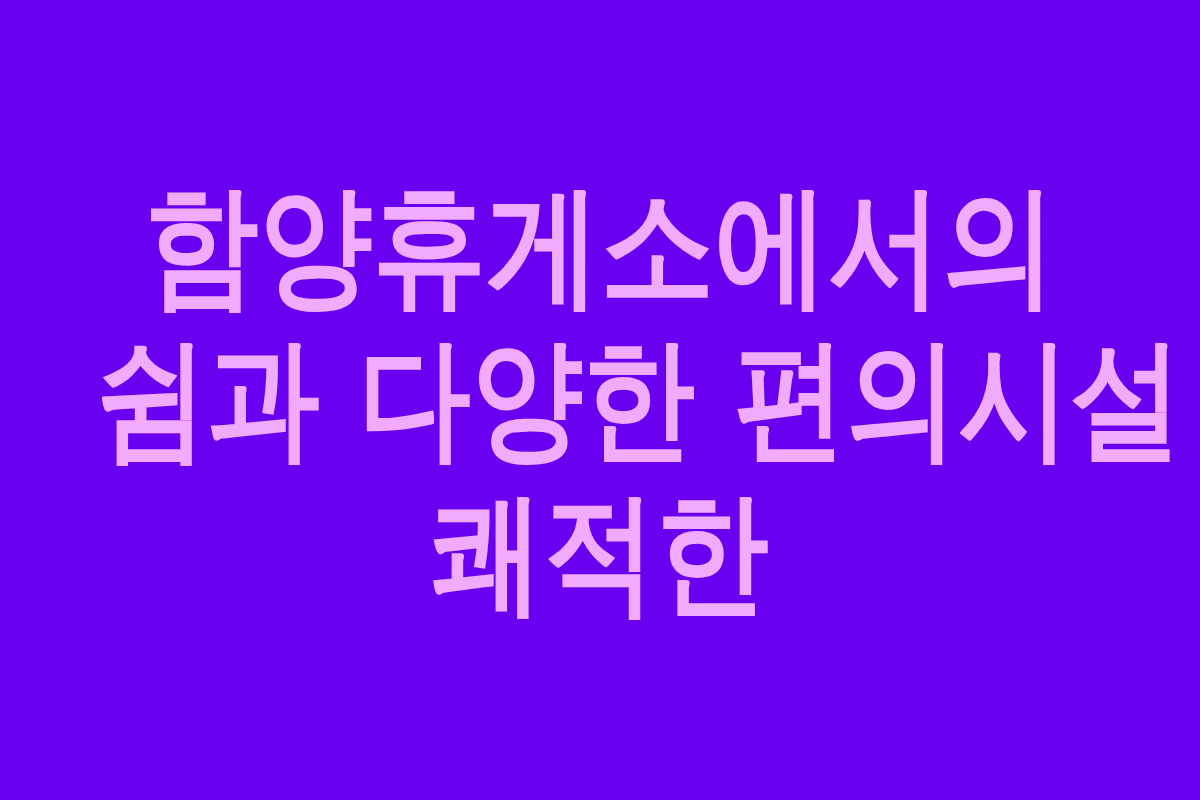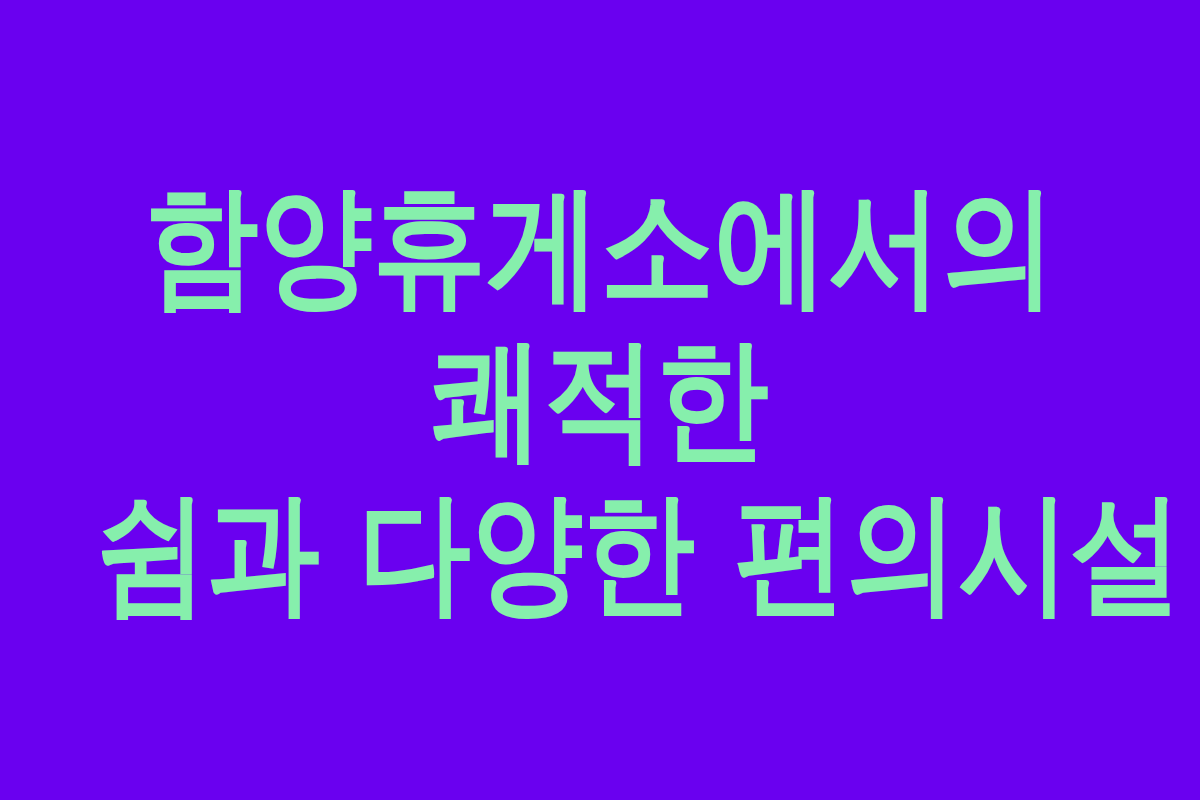--- a/index.html
+++ b/index.html
@@ -60,29 +60,29 @@
   .headline-line > .line-inner {
     display: inline-block;
     transform-origin: center center;
   }
 </style>
 </head>
 <body>
 
 <div id="banner" style="background-color: rgb(106, 0, 240);">
 
-  <div id="headline" style="color: #86efac;">
+  <div id="headline" style="color: #f0abfc;">
 
     <div class="headline-line line-1">
       <span class="line-inner" style="transform: scaleX(0.8649);">함양휴게소에서의</span>
     </div>
 
+    <div class="headline-line line-3">
+      <span class="line-inner" style="transform: scaleX(0.8507);">쉼과 다양한 편의시설</span>
+    </div>
+
     <div class="headline-line line-2">
       <span class="line-inner" style="transform: scaleX(0.8547);">쾌적한</span>
-    </div>
-
-    <div class="headline-line line-3">
-      <span class="line-inner" style="transform: scaleX(0.8507);">쉼과 다양한 편의시설</span>
     </div>
 
   </div>
 
 </div>
 
 </body></html>

